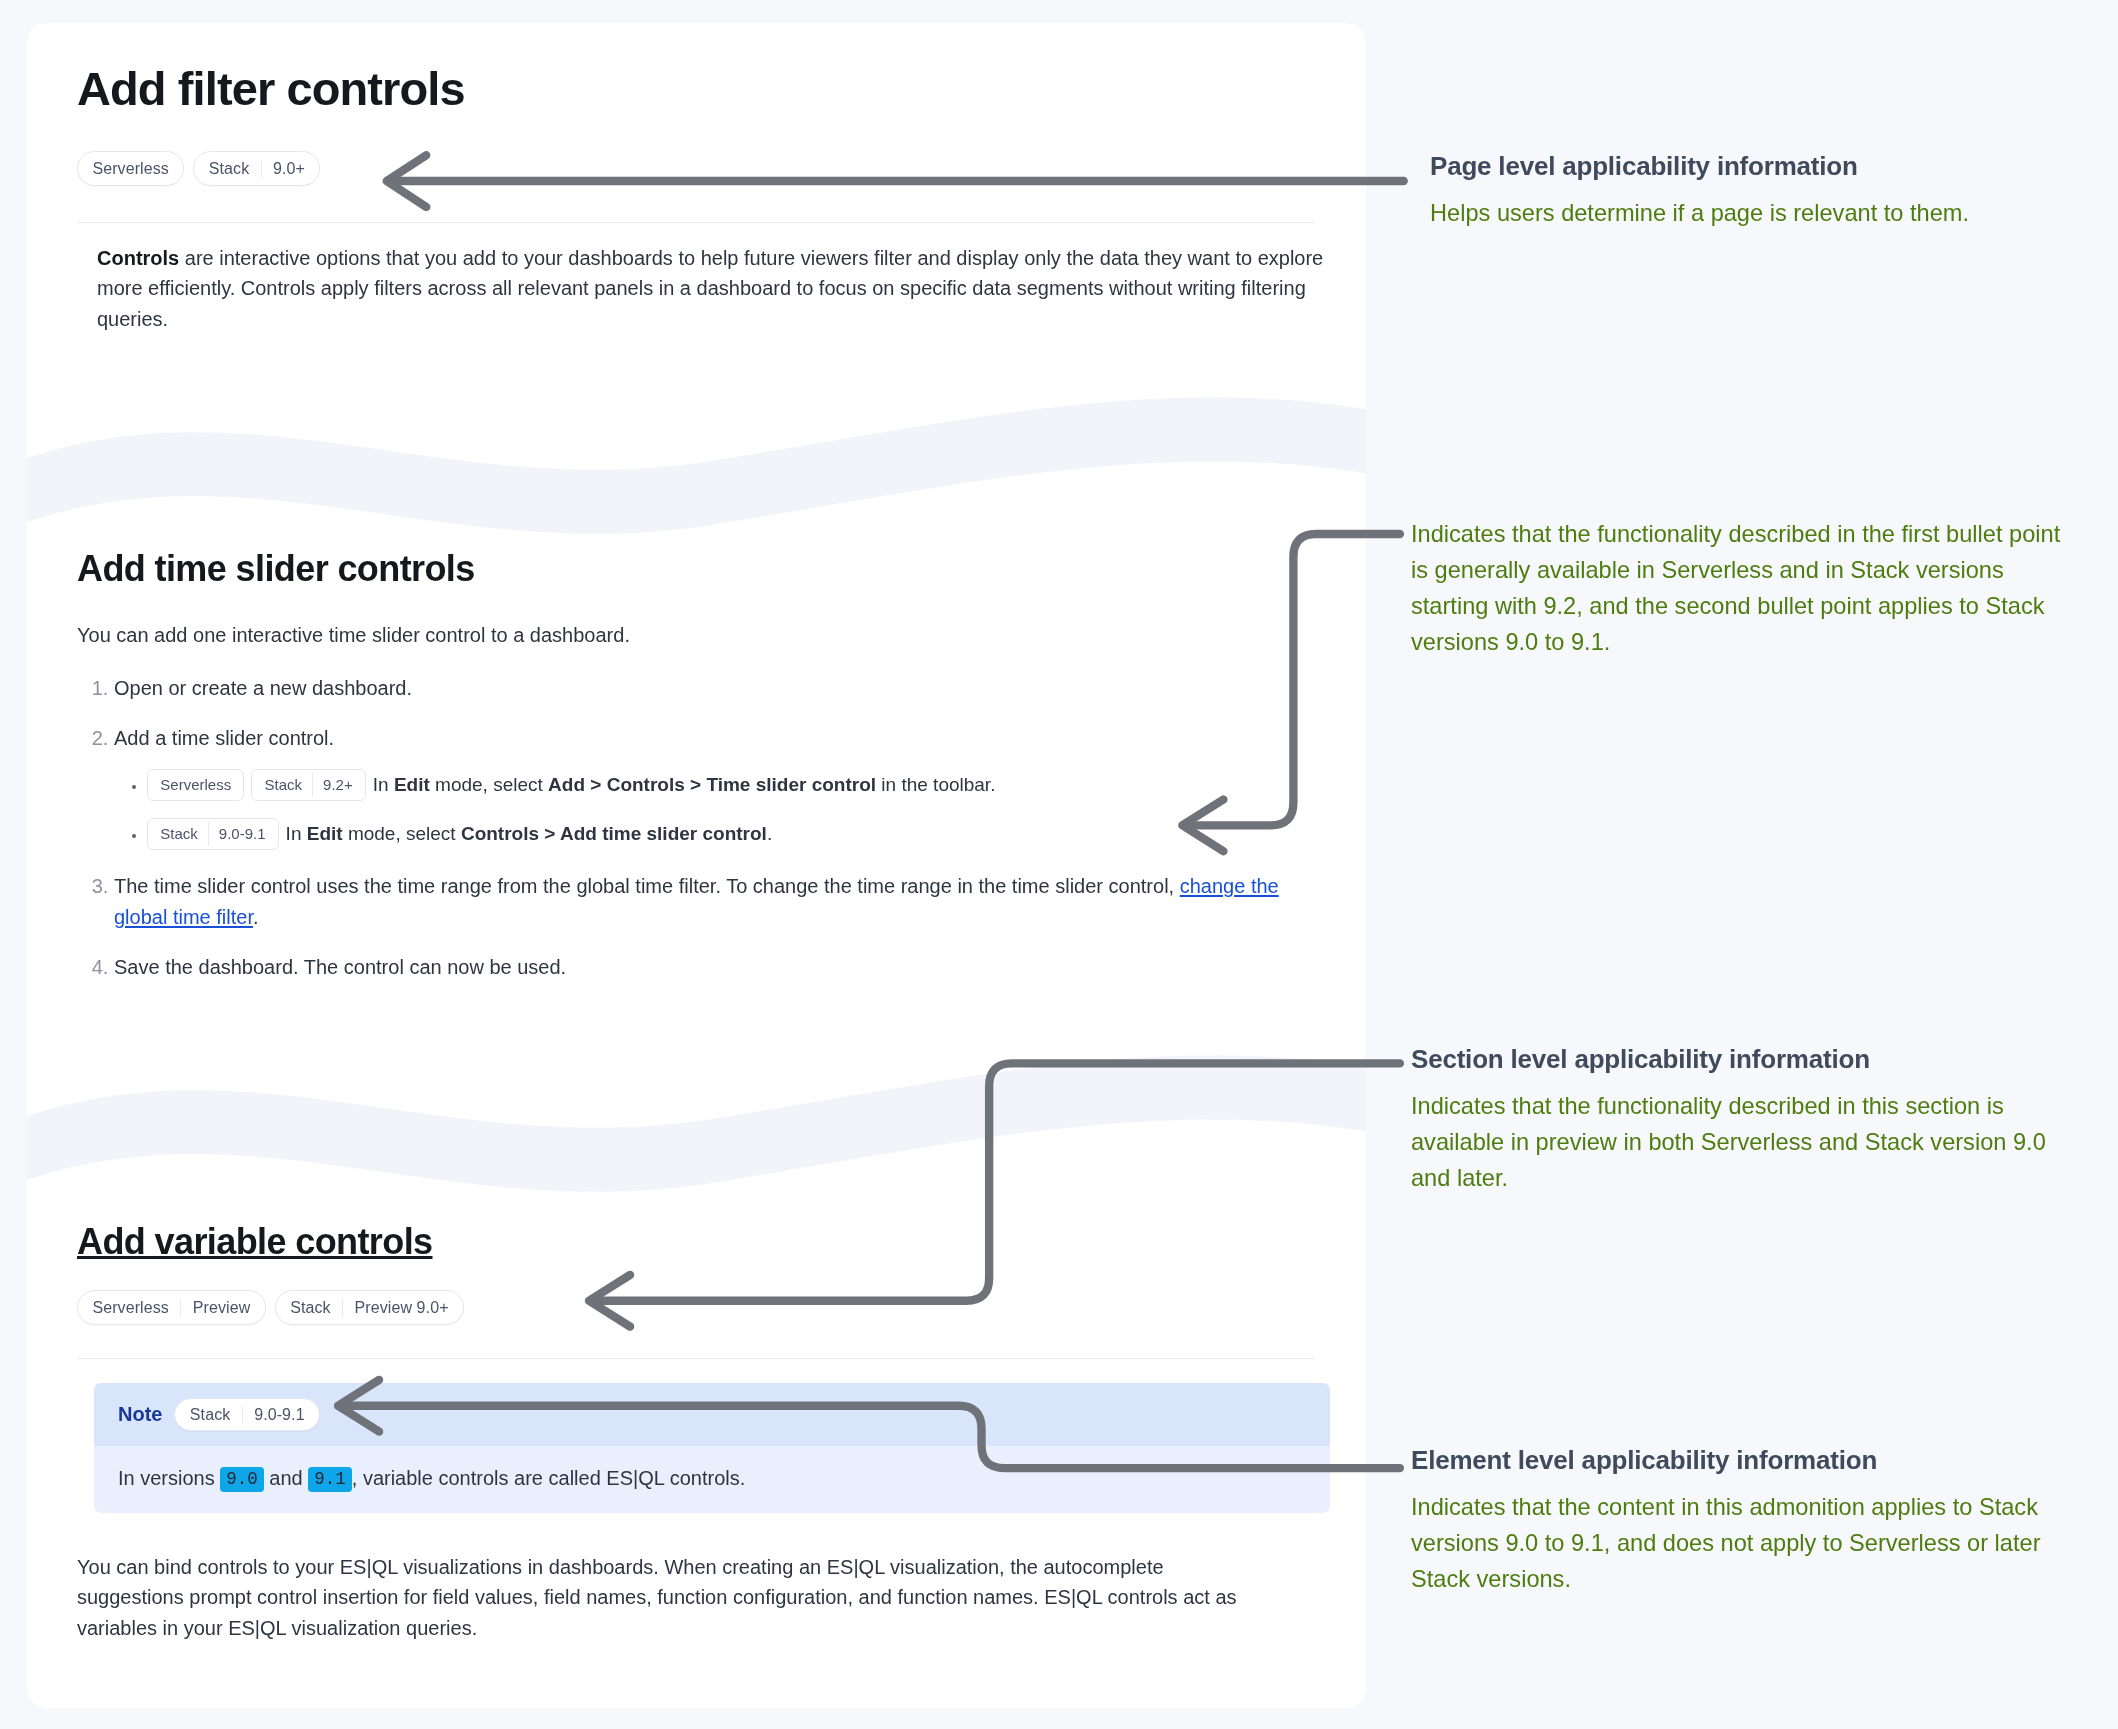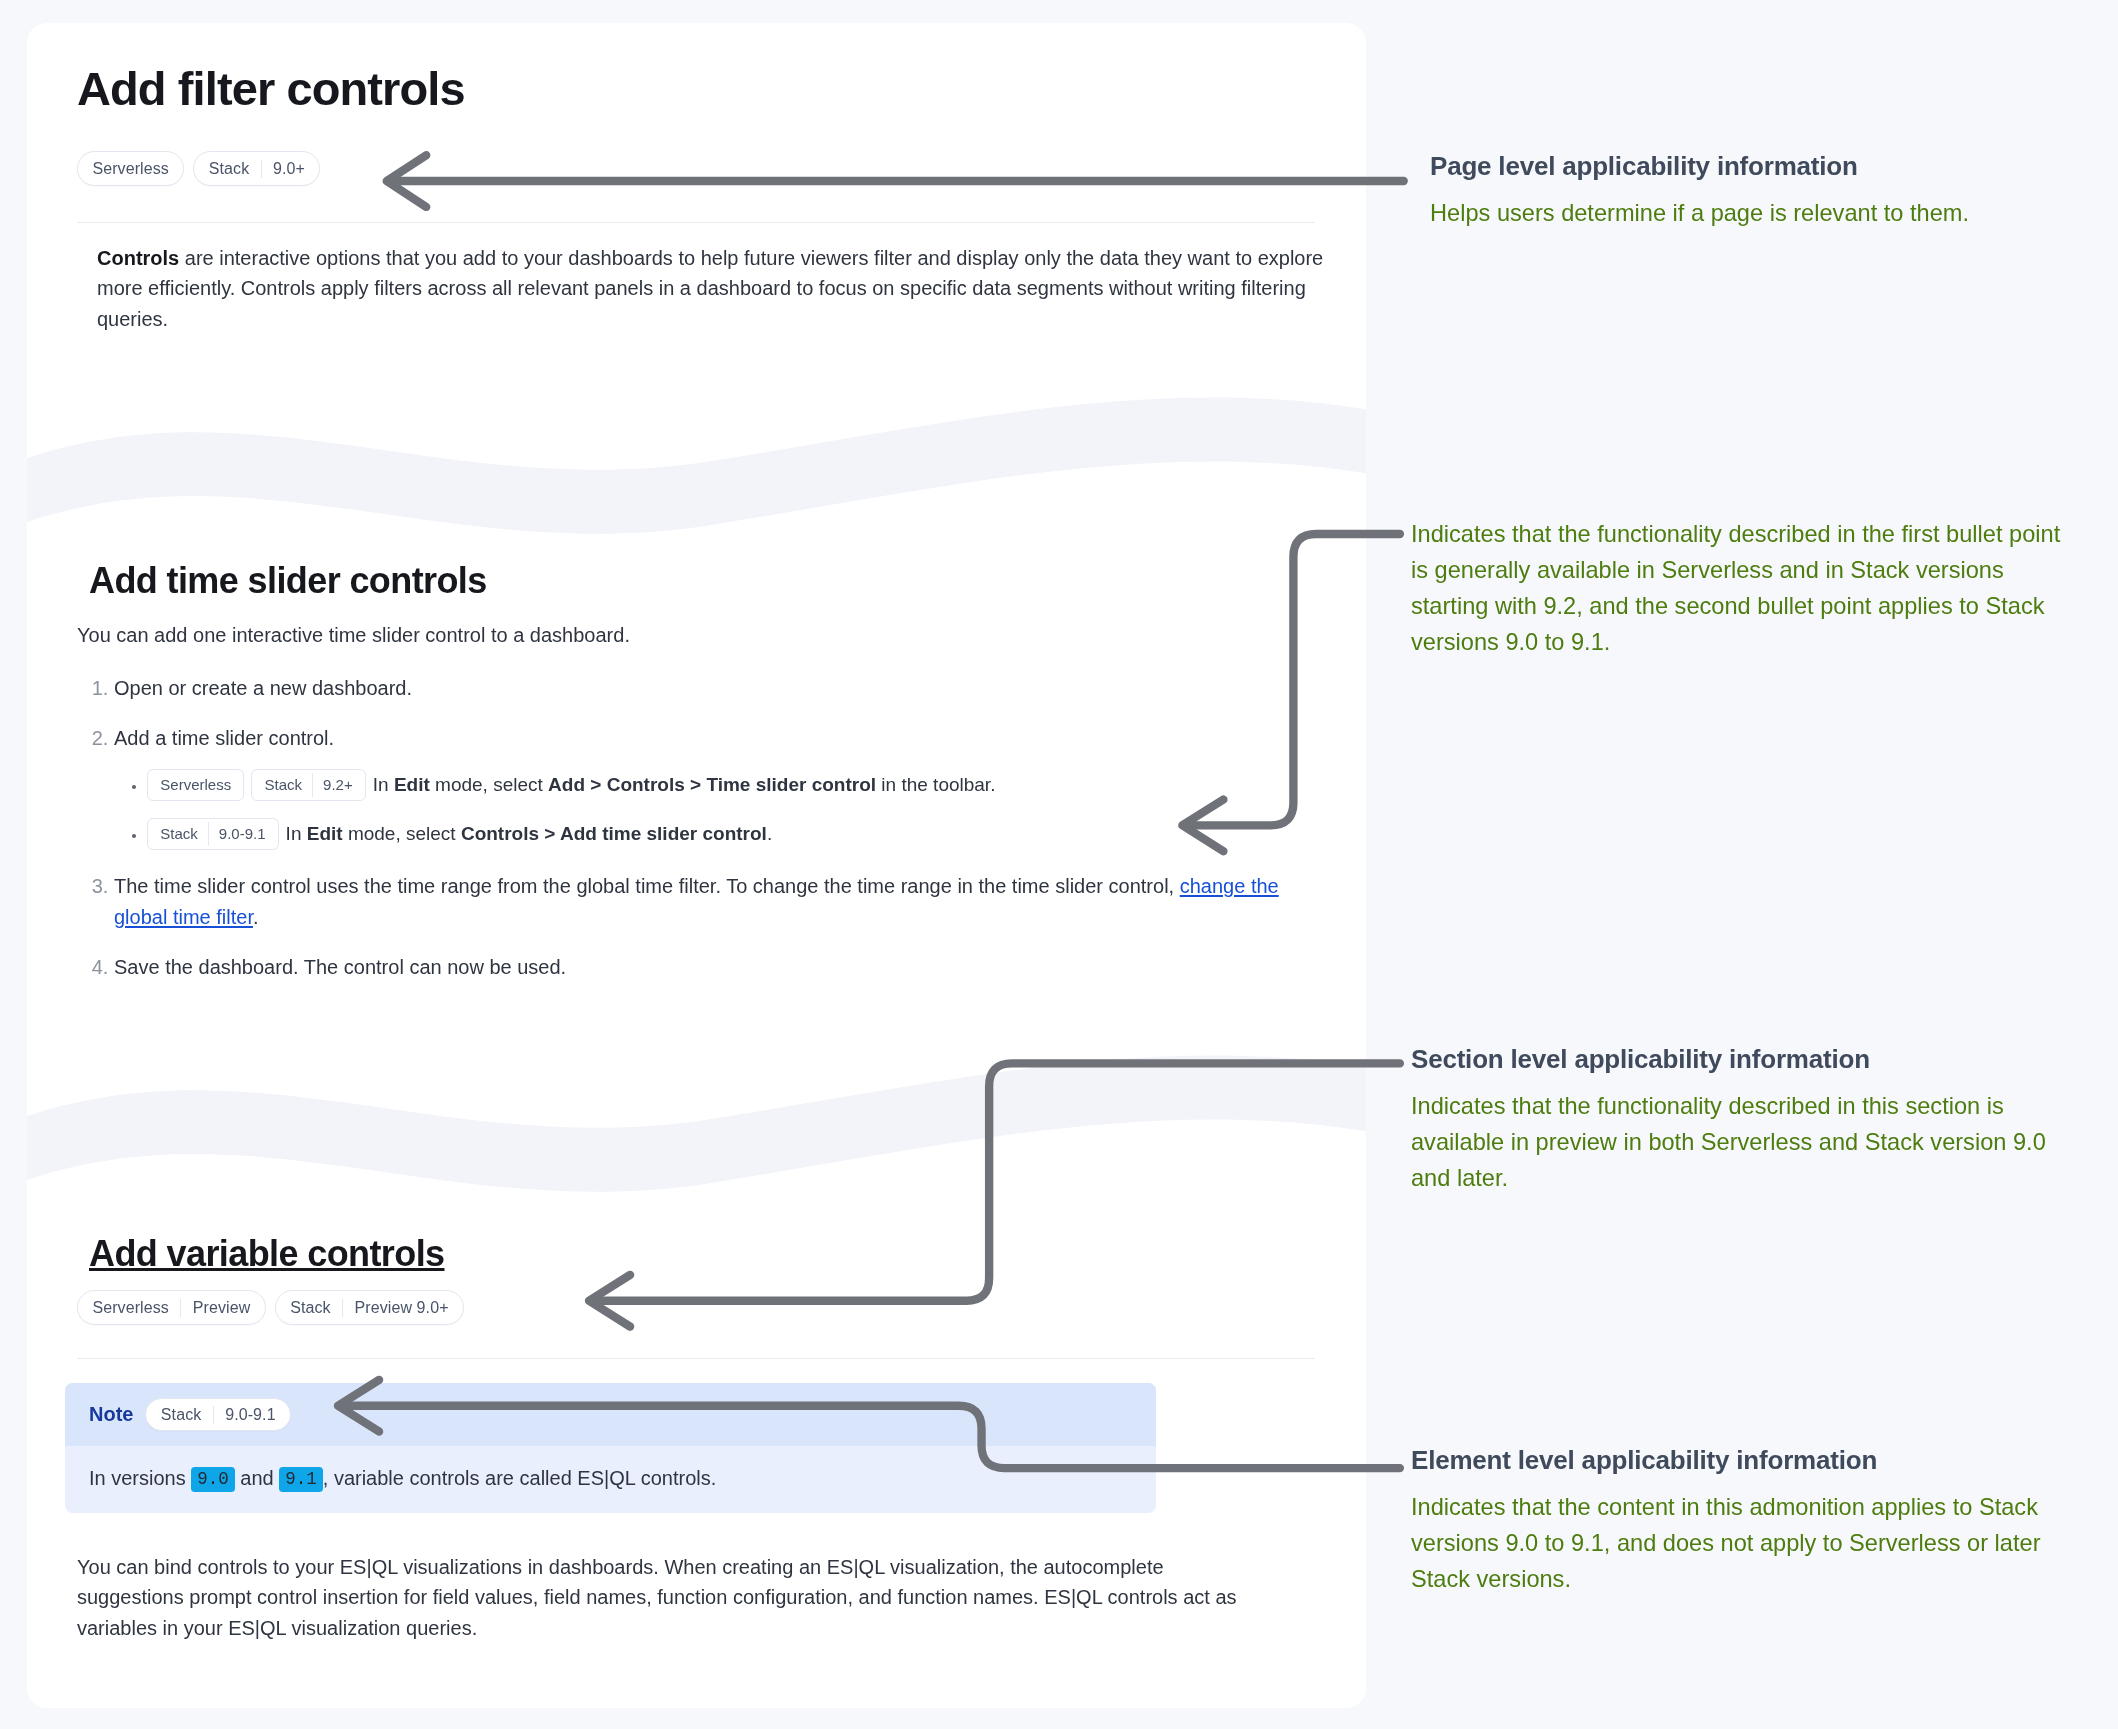--- a/index.html
+++ b/index.html
@@ -43,21 +43,21 @@
     left: 50px; top: 40px;
     margin:0;
     font-size: 47px;
     line-height: 1.1;
     font-weight: 700;
     letter-spacing: -0.9px;
     color: #16181d;
   }
 
   h2.section-title {
-    margin:12px;
+    margin:0;
     font-size: 36px;
     line-height: 1.15;
     font-weight: 700;
     letter-spacing: -0.6px;
     color: #16181d;
   }
 
   
   .badge-row { display:flex; align-items:center; gap: 9px; }
   .pill {
@@ -279,21 +279,21 @@
       <span class="seg">Preview</span>
     </span>
     <span class="pill">
       <span class="seg">Stack</span>
       <span class="seg">Preview 9.0+</span>
     </span>
   </div>
 
   <hr class="rule" style="position:absolute;left:50px;top:1335px;width:1238px;">
 
-  <div class="note" style="position:absolute;left:38px;top:1360px;width:1091px;">
+  <div class="note" style="position:absolute;left:67px;top:1360px;width:1236px;">
     <div class="note-head">
       <span class="note-label">Note</span>
       <span class="pill" style="height:33px;">
         <span class="seg">Stack</span>
         <span class="seg">9.0-9.1</span>
       </span>
     </div>
     <div class="note-body"><span>In versions </span><code class="inline-code">9.0</code><span> and </span><code class="inline-code">9.1</code><span>, variable controls are called ES|QL controls.</span></div>
   </div>
 

